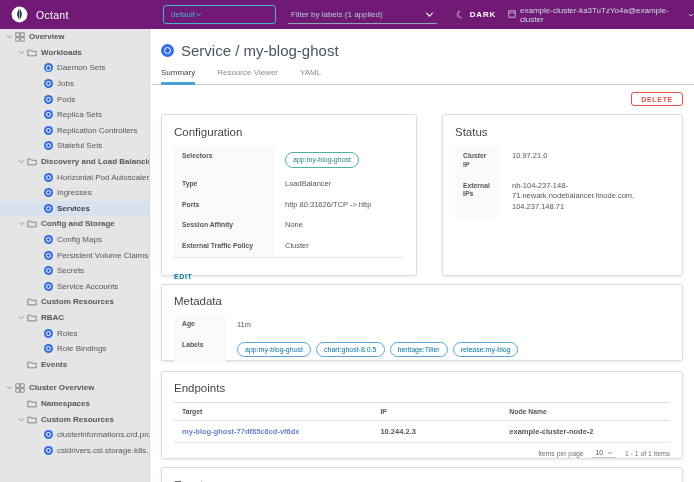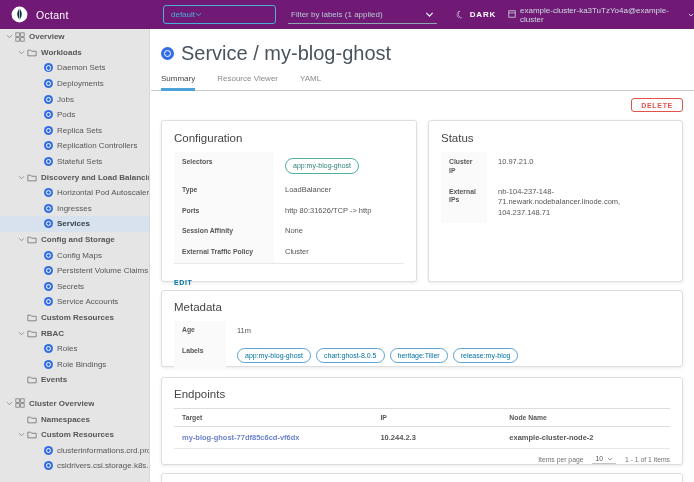--- a/index.html
+++ b/index.html
@@ -43,35 +43,35 @@
     position:relative; flex:none; margin-right:4px; }
   .res-icon::after { content:""; position:absolute; left:22%; top:22%; right:22%;
     bottom:22%; border:1px solid #fff; border-radius:50%; }
   .res-icon.lg { width:13px; height:13px; margin-right:0; }
   .nav-label { overflow:hidden; text-overflow:clip; }
 
   
   main { position:absolute; top:29px; left:151px; width:543px; bottom:0;
     background:#fff; overflow:hidden; }
   .page-head { display:flex; align-items:center; gap:7px; padding:13px 0 0 10px; }
-  h1 { font-size:20px; font-weight:400; color:#49545e; }
+  h1 { font-size:15px; font-weight:400; color:#49545e; }
   .tabs { display:flex; gap:22px; padding:9px 0 0 10px; border-bottom:1px solid #ccc; }
   .tab { font-size:8px; color:#8a8a8a; padding-bottom:5px; border-bottom:3px solid transparent;
     margin-bottom:-1px; cursor:pointer; }
   .tab.active { color:#454545; border-bottom-color:#4aa3d8; }
   .toolbar { display:flex; justify-content:flex-end; padding:7px 11px 0 0; height:21px; }
   .delete-btn { font-family:inherit; font-size:7px; font-weight:bold; letter-spacing:.7px;
     color:#e0524a; background:#fff; border:1px solid #e0524a; border-radius:3px;
     padding:3px 9px; cursor:pointer; height:14px; line-height:1; }
 
   .content { padding:8px 11px 0 10px; }
   .card { background:#fff; border:1px solid #dedede; border-radius:3px;
     box-shadow:0 1px 3px rgba(100,100,100,.14); padding:11px 12px; }
   .card h2 { font-size:11.5px; font-weight:400; color:#454545; margin-bottom:8px; }
-  .cards-row { display:flex; gap:11px; height:162px; }
+  .cards-row { display:flex; gap:25px; height:162px; }
   .config-card { width:256px; display:flex; flex-direction:column; }
   .status-card { flex:1; }
   .metadata-card { height:77px; margin-top:8px; padding-top:10px; }
   .endpoints-card { height:88px; margin-top:10px; padding-top:10px; }
   .events-card { height:40px; margin-top:8px; }
 
   .kv-row { display:flex; align-items:stretch; }
   .kv-key { flex:none; background:#fafafa; padding:6px 8px; font-size:6.8px;
     font-weight:bold; color:#565656; line-height:1.3; }
   .config-card .kv-key { width:100px; }
@@ -180,24 +180,20 @@
         <span class="nav-svg">
           <svg width="10" height="9" viewBox="0 0 12 10">
             <path d="M1 2.2 h3.4 l1 1.3 H11 v5.5 H1 Z" fill="none" stroke="currentColor" stroke-width="1"></path>
           </svg>
         </span>
         <span class="nav-label">Workloads</span>
       </div>
       <div class="nav-row lvl2">
         <span class="res-icon"></span>
         <span class="nav-label">Daemon Sets</span>
-      </div>
-      <div class="nav-row lvl2">
-        <span class="res-icon"></span>
-        <span class="nav-label">Deployments</span>
       </div>
       <div class="nav-row lvl2">
         <span class="res-icon"></span>
         <span class="nav-label">Jobs</span>
       </div>
       <div class="nav-row lvl2">
         <span class="res-icon"></span>
         <span class="nav-label">Pods</span>
       </div>
       <div class="nav-row lvl2">

